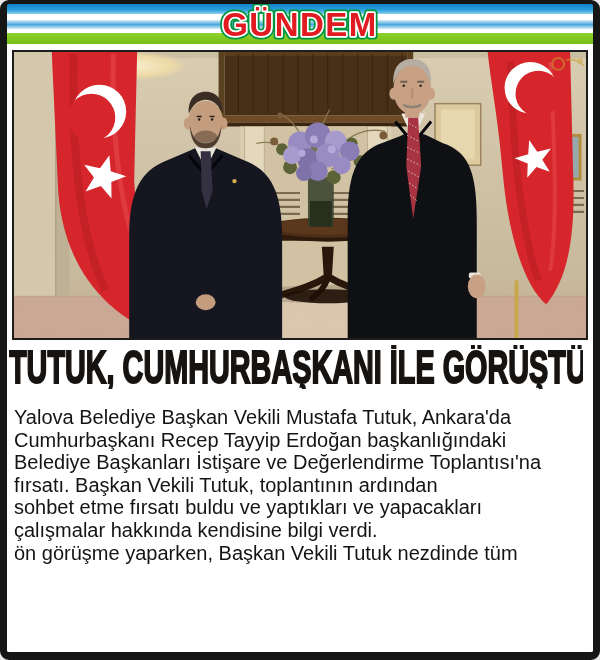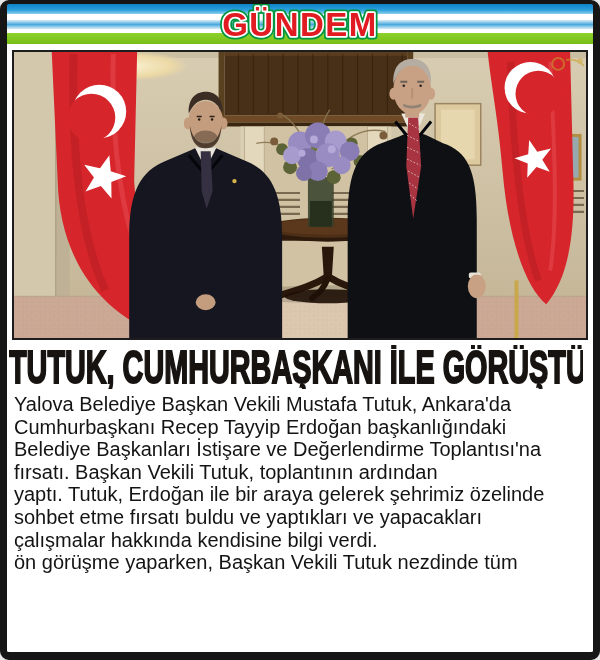--- a/index.html
+++ b/index.html
@@ -42,21 +42,21 @@
     overflow:hidden;white-space:nowrap;
   }
   .headline-text{
     display:inline-block;transform-origin:0 50%;
     font-weight:bold;font-size:46px;
     color:#161310;-webkit-text-stroke:2px #161310;
     letter-spacing:0px;white-space:nowrap;
   }
   
   .article{
-    margin-top:4px;padding:0 7px;
+    margin-top:17px;padding:0 7px;
     font-size:20px;line-height:22.6px;color:#141414;
   }
   .body-line{white-space:nowrap;overflow:hidden;}
 </style>
 </head>
 <body>
 
 <div class="page">
 
   <div class="banner">
@@ -293,19 +293,18 @@
 
   <h1 class="headline">
     <span class="headline-text" style="transform: scaleX(0.6262);">TUTUK, CUMHURBAŞKANI İLE GÖRÜŞTÜ</span>
   </h1>
 
   <div class="article">
     <div class="body-line">Yalova Belediye Başkan Vekili Mustafa Tutuk, Ankara'da</div>
     <div class="body-line">Cumhurbaşkanı Recep Tayyip Erdoğan başkanlığındaki</div>
     <div class="body-line">Belediye Başkanları İstişare ve Değerlendirme Toplantısı'na</div>
     <div class="body-line">fırsatı. Başkan Vekili Tutuk, toplantının ardından</div>
-    <div class="body-line">yaptı. Tutuk, Erdoğan ile bir araya gelerek şehrimiz özelinde</div>
     <div class="body-line">sohbet etme fırsatı buldu ve yaptıkları ve yapacakları</div>
     <div class="body-line">çalışmalar hakkında kendisine bilgi verdi.</div>
     <div class="body-line">ön görüşme yaparken, Başkan Vekili Tutuk nezdinde tüm</div>
   </div>
 
 </div>
 
 </body></html>

